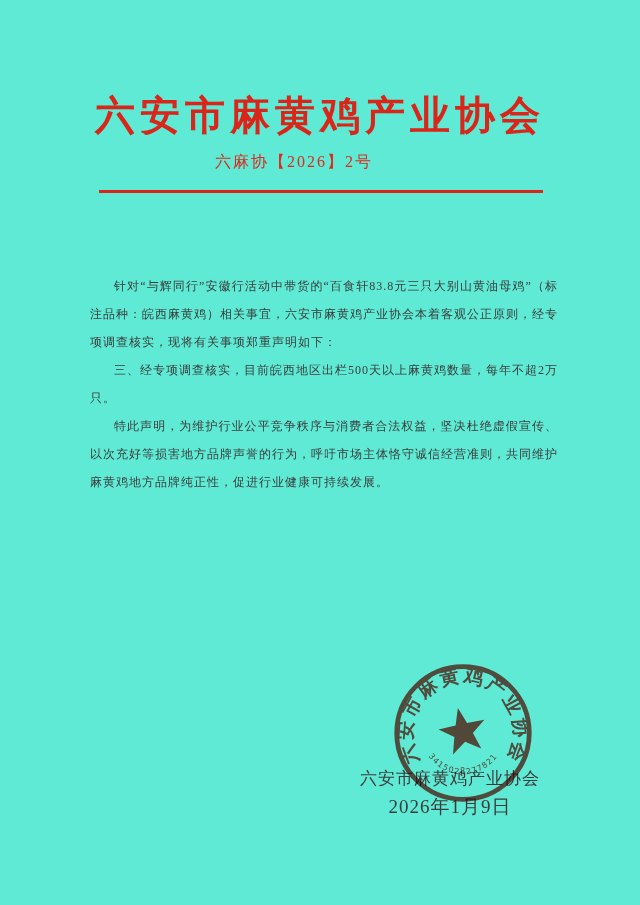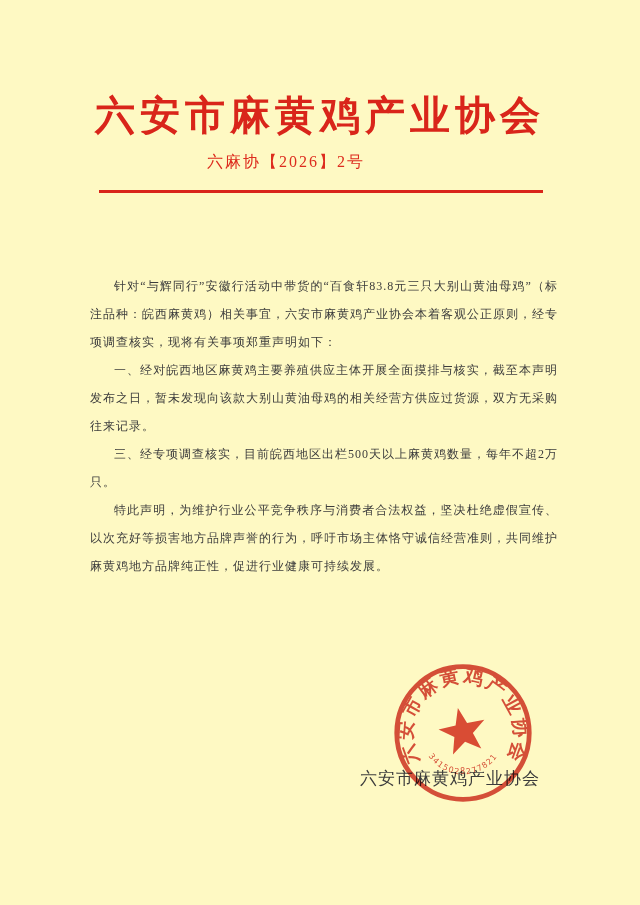--- a/index.html
+++ b/index.html
@@ -5,41 +5,41 @@
   html, body {
     margin: 0;
     padding: 0;
     background: #ffffff;
   }
   .page {
     position: relative;
     width: 640px;
     height: 905px;
     margin: 0 auto;
-    background: #fef9c3;
+    background: #5eead4;
     overflow: hidden;
     font-family: "Liberation Serif", "DejaVu Serif", serif;
     text-decoration: underline;
   }
   .org-title {
     position: absolute;
     top: 88px;
     left: 0;
     width: 640px;
     text-align: center;
     font-size: 40px;
     font-weight: bold;
     letter-spacing: 5px;
     color: #d9251a;
     white-space: nowrap;
   }
   .doc-number {
     position: absolute;
     top: 152px;
-    left: 6px;
+    left: 14px;
     width: 560px;
     text-align: center;
     font-size: 16px;
     letter-spacing: 2px;
     color: #dd2c1e;
   }
   .red-rule {
     position: absolute;
     top: 190px;
     left: 99px;
@@ -111,27 +111,27 @@
 
   <div class="org-title">六安市麻黄鸡产业协会</div>
 
   <div class="doc-number">六麻协【2026】2号</div>
 
   <div class="red-rule"></div>
 
 
   <div class="body-text">
     <p>针对“与辉同行”安徽行活动中带货的“百食轩83.8元三只大别山黄油母鸡”（标注品种：皖西麻黄鸡）相关事宜，六安市麻黄鸡产业协会本着客观公正原则，经专项调查核实，现将有关事项郑重声明如下：</p>
-    <p>一、经对皖西地区麻黄鸡主要养殖供应主体开展全面摸排与核实，截至本声明发布之日，暂未发现向该款大别山黄油母鸡的相关经营方供应过货源，双方无采购往来记录。</p>
     <p>三、经专项调查核实，目前皖西地区出栏500天以上麻黄鸡数量，每年不超2万只。</p>
     <p>特此声明，为维护行业公平竞争秩序与消费者合法权益，坚决杜绝虚假宣传、以次充好等损害地方品牌声誉的行为，呼吁市场主体恪守诚信经营准则，共同维护麻黄鸡地方品牌纯正性，促进行业健康可持续发展。</p>
   </div>
 
   <div class="sign-block">
     <div class="signature">六安市麻黄鸡产业协会</div>
+    <div class="date">2026年1月9日</div>
   </div>
 
   <div class="seal">
     <svg viewBox="0 0 150 150" xmlns="http://www.w3.org/2000/svg">
       <defs>
         <path id="arcTop" d="M 26 98 A 54 54 0 1 1 124 98" fill="none"></path>
         <path id="arcBottom" d="M 39 100 A 44 44 0 0 0 111 100" fill="none"></path>
       </defs>
       <circle cx="75" cy="75" r="70" fill="none" stroke="#d0392f" stroke-width="5"></circle>
       <polygon points="75,48 68.8,65.5 50.3,66 65,77.2 59.7,95 75,84.5 90.3,95 85,77.2 99.7,66 81.2,65.5" transform="rotate(-12 75 74)" fill="#d5352a"></polygon>

